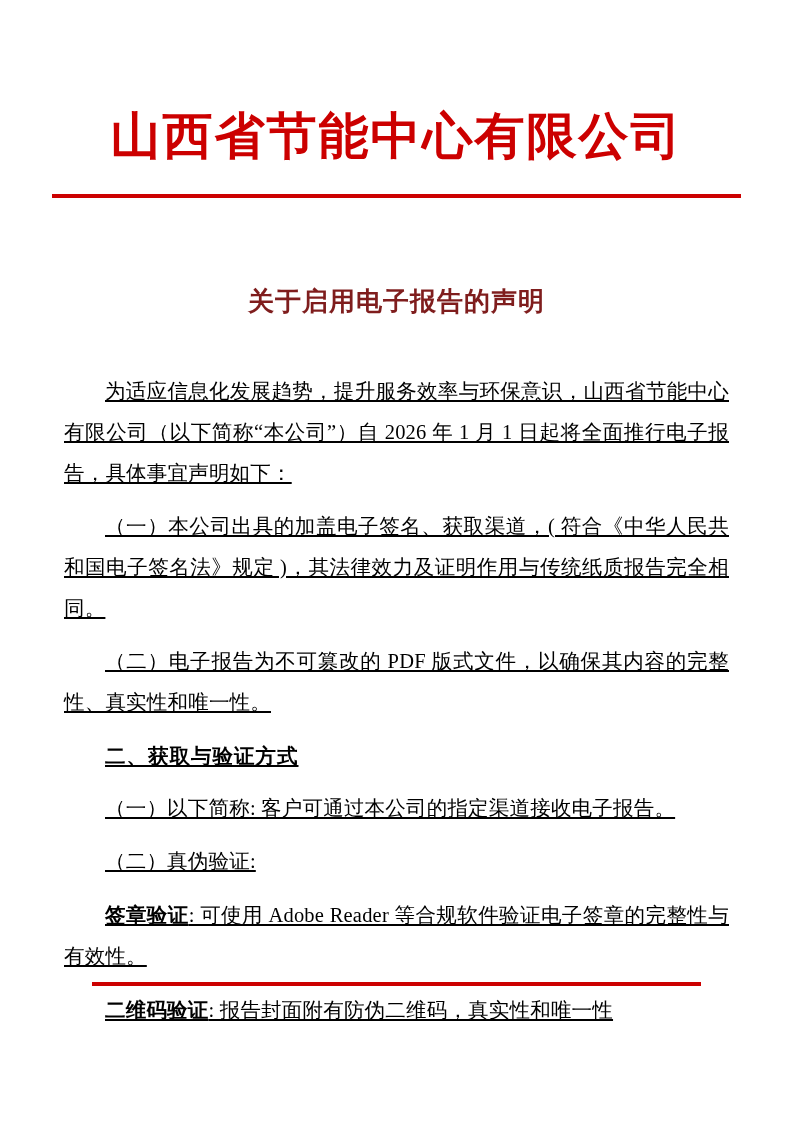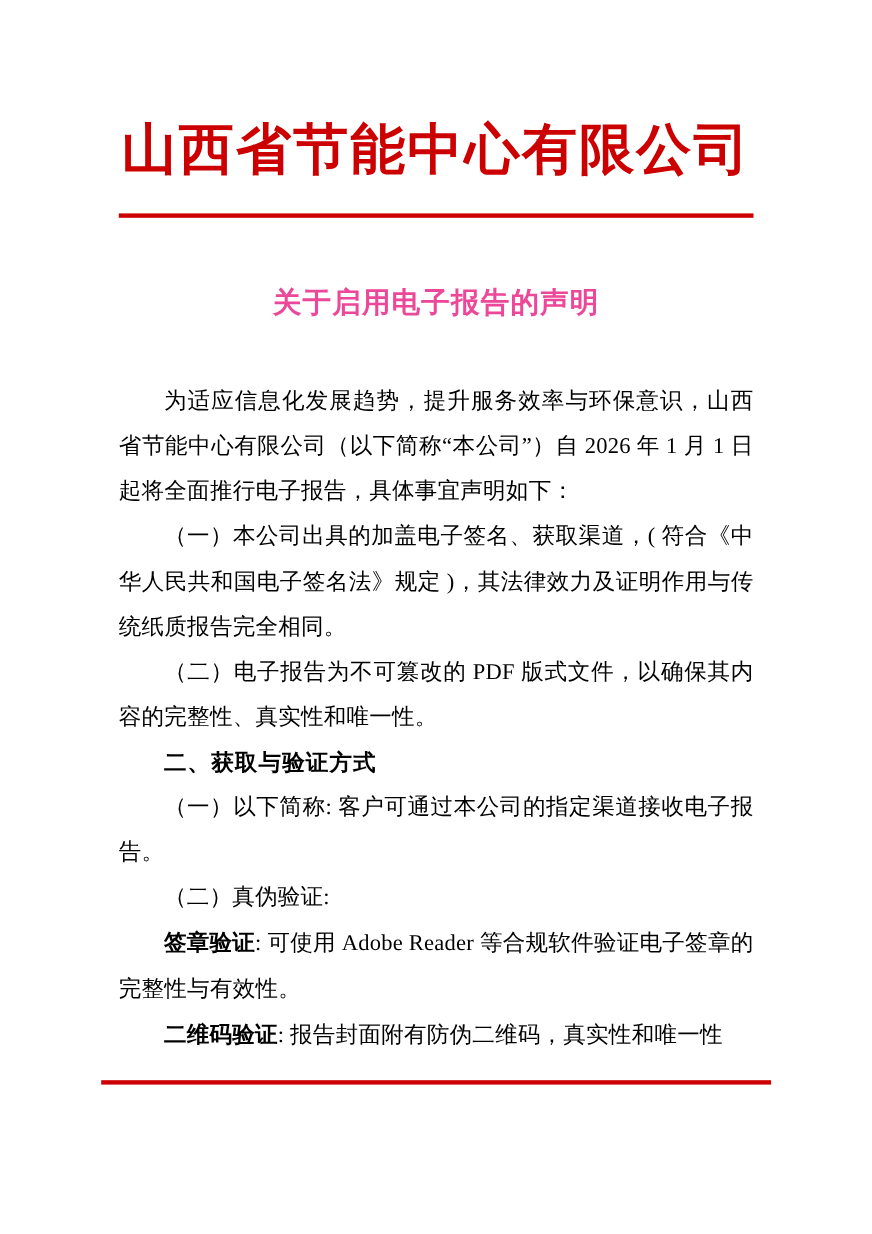--- a/index.html
+++ b/index.html
@@ -14,21 +14,21 @@
     color: #000000;
     position: relative;
     overflow: hidden;
   }
 
   .page {
     position: relative;
     width: 793px;
     height: 1122px;
     box-sizing: border-box;
-    padding: 0 108px;
+    padding: 0 52px;
   }
 
   
   .letterhead {
     padding-top: 108px;
     text-align: center;
   }
   .letterhead-title {
     color: #cc0000;
     font-family: "Liberation Serif", "DejaVu Serif", serif;
@@ -45,36 +45,37 @@
     width: 100%;
   }
 
   
   .doc-title {
     text-align: center;
     font-family: "Liberation Sans", "DejaVu Sans", sans-serif;
     font-weight: bold;
     font-size: 26px;
     letter-spacing: 1px;
-    margin-top: 60px;
-    color: #ec4899;
+    margin-top: 86px;
+    color: #7f1d1d;
   }
 
   
   .body-copy {
     margin-top: 52px;
     font-size: 20.5px;
     line-height: 41px;
     text-align: justify;
     text-justify: inter-ideograph;
     letter-spacing: 0.2px;
   }
   .para {
-    margin: 0;
+    margin: 12px;
     text-indent: 2em;
+    text-decoration: underline;
   }
   .para.heading {
     font-weight: bold;
     font-family: "Liberation Sans", "DejaVu Sans", sans-serif;
     letter-spacing: 1px;
   }
   .inline-strong {
     font-weight: bold;
     font-family: "Liberation Sans", "DejaVu Sans", sans-serif;
   }

